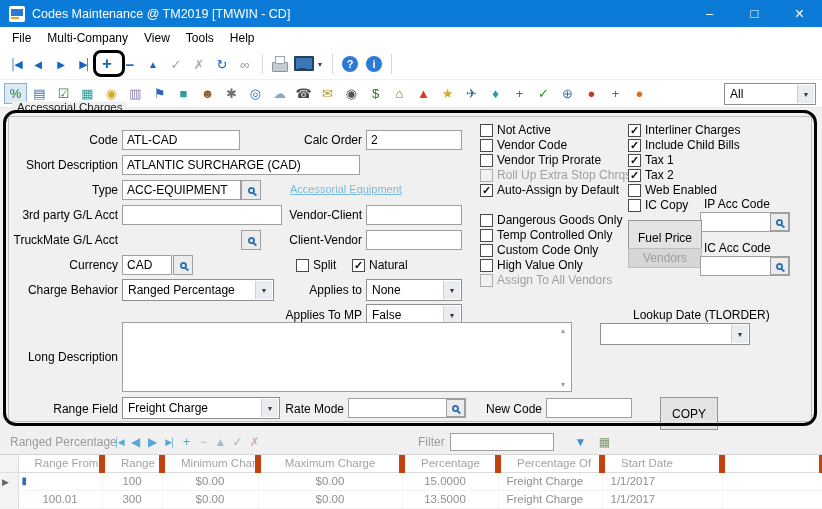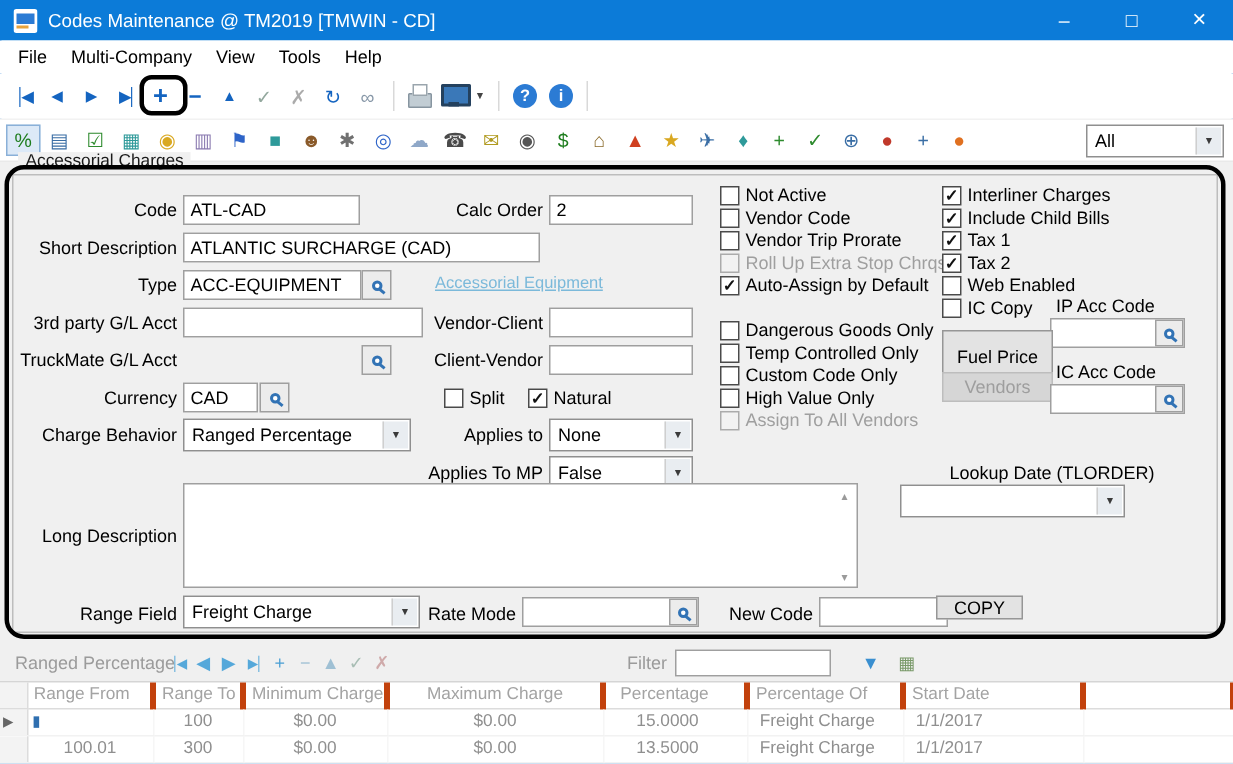--- a/index.html
+++ b/index.html
@@ -77,21 +77,21 @@
   .dtitle{position:absolute;left:10px;top:0;line-height:24px;color:#9b9b9b;font-size:12px;}
   .dnavwrap{position:absolute;left:110px;top:3px;display:flex;}
   .dnav{width:17px;height:18px;display:flex;align-items:center;justify-content:center;font-size:12px;flex:none;}
   .dnav.pair{letter-spacing:-2px;font-size:9px;}
   .filterlbl{position:absolute;left:418px;top:0;line-height:24px;color:#9b9b9b;font-size:12px;}
   .dtools{position:absolute;left:572px;top:3px;display:flex;gap:7px;}
 
   
   .grid-wrap{position:absolute;left:0;top:454px;width:822px;height:55px;background:#fff;border-top:1px solid #d5d5d5;}
   table.grid{border-collapse:collapse;table-layout:fixed;width:822px;font-size:11.5px;color:#8f8f8f;}
-  table.grid th{height:17px;font-weight:normal;color:#a3a3a3;border-bottom:1px solid #dcdcdc;border-right:4px solid #c2410c;padding:0 4px;white-space:nowrap;overflow:hidden;}
+  table.grid th{height:17px;font-weight:normal;color:#a3a3a3;border-bottom:1px solid #dcdcdc;border-right:6px solid #c2410c;padding:0 16px;white-space:nowrap;overflow:hidden;}
   table.grid td{height:18px;border-bottom:1px solid #f2f2f2;border-right:1px solid #f6f6f6;padding:0 8px;white-space:nowrap;overflow:hidden;position:relative;}
   .selcol{background:#f3f3f3;border-right:1px solid #dcdcdc !important;padding:0 2px !important;}
   .r{text-align:center;} .l{text-align:left;}
   .pct{padding-right:18px !important;}
   .marker{font-size:9px;color:#666;}
   .editind{position:absolute;left:3px;top:2px;color:#2f6fb0;font-size:10px;}
 </style>
 </head>
 <body>
 
@@ -247,21 +247,21 @@
         <span class="cval">Freight Charge</span>
         <span class="cdd">▼</span>
       </div>
     <span class="lbl" style="left:284px;top:291px;width:60px">Rate Mode</span>
     <input class="tbox" style="left: 348px; top: 290px; width: 118px;" value="">
     <span class="lkp inset" style="left:446px;top:291px">
         <span class="mag"></span>
       </span>
     <span class="lbl" style="left:482px;top:291px;width:60px">New Code</span>
     <input class="tbox" style="left: 546px; top: 290px; width: 86px;" value="">
-    <button class="btn" style="left:624px;top:289px;width:58px;height:16px">COPY</button>
+    <button class="btn" style="left:660px;top:289px;width:58px;height:33px">COPY</button>
 
     <div class="chk" style="left:480px;top:15px">
         <span class="box"></span>
         <span class="clab">Not Active</span>
       </div>
     <div class="chk" style="left:480px;top:30px">
         <span class="box"></span>
         <span class="clab">Vendor Code</span>
       </div>
     <div class="chk" style="left:480px;top:45px">

